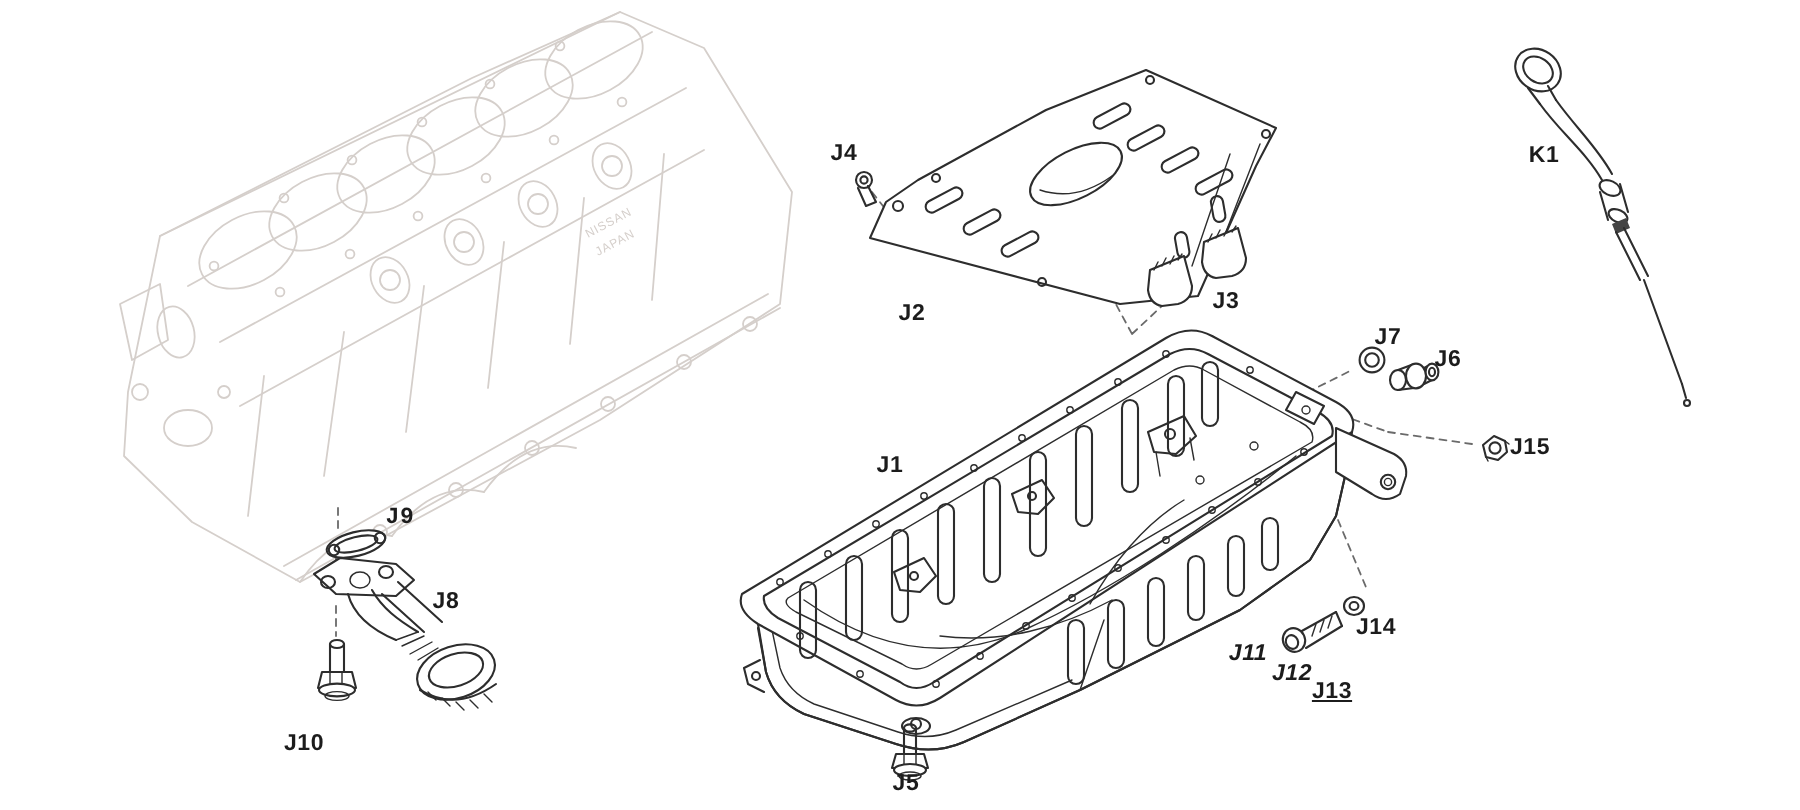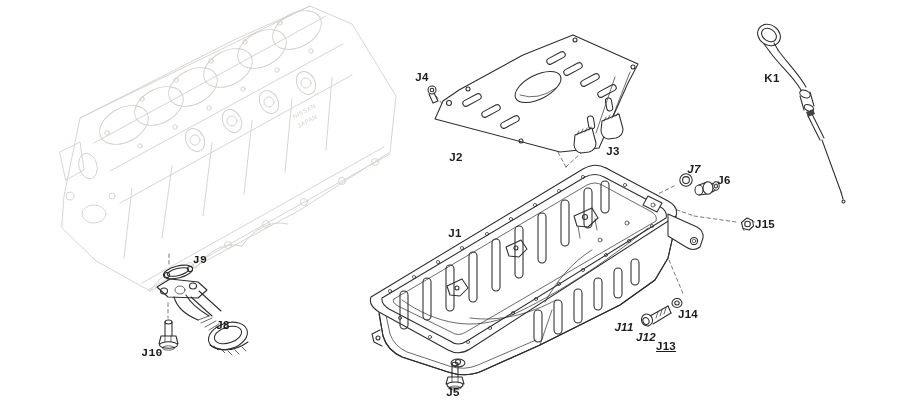--- a/index.html
+++ b/index.html
@@ -308,30 +308,30 @@
     <ellipse class="ln" cx="646" cy="321" rx="3" ry="3.5" transform="rotate(-25 646 321)"></ellipse>
   </g>
   <g>
     <ellipse class="lnf" cx="677" cy="303" rx="5" ry="4.5"></ellipse>
     <ellipse class="ln" cx="677" cy="303" rx="2.2" ry="2"></ellipse>
   </g>
 
 </svg>
 
 <div>
-      <span class="part-label" style="left: 455px; top: 233px;">J1</span>
+      <span class="part-label" style="left: 445px; top: 233px;">J1</span>
       <span class="part-label" style="left: 456px; top: 157px;">J2</span>
       <span class="part-label" style="left: 613px; top: 151px;">J3</span>
       <span class="part-label" style="left: 422px; top: 77px;">J4</span>
       <span class="part-label" style="left: 453px; top: 392px;">J5</span>
       <span class="part-label" style="left: 724px; top: 180px;">J6</span>
-      <span class="part-label" style="left: 694px; top: 169px; font-style: italic;">J7</span>
-      <span class="part-label" style="left: 223px; top: 301px; margin-top: 24px;">J8</span>
+      <span class="part-label" style="left: 694px; top: 169px;">J7</span>
+      <span class="part-label" style="left: 223px; top: 301px;">J8</span>
       <span class="part-label" style="left: 200px; top: 259px; font-family: Liberation Mono, monospace;">J9</span>
-      <span class="part-label" style="left: 152px; top: 352px; font-family: Liberation Mono, monospace;">J10</span>
+      <span class="part-label" style="left: 152px; top: 372px;">J10</span>
       <span class="part-label" style="left: 624px; top: 327px; font-style: italic;">J11</span>
       <span class="part-label" style="left: 646px; top: 337px; font-style: italic;">J12</span>
       <span class="part-label" style="left: 666px; top: 346px; text-decoration: underline;">J13</span>
       <span class="part-label" style="left: 688px; top: 314px;">J14</span>
       <span class="part-label" style="left: 765px; top: 224px;">J15</span>
       <span class="part-label" style="left: 772px; top: 78px;">K1</span>
     </div>
 </div>
 
 </body></html>

